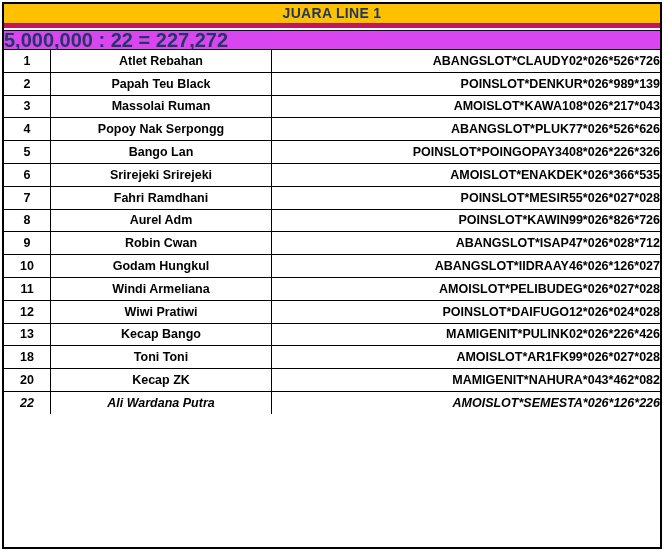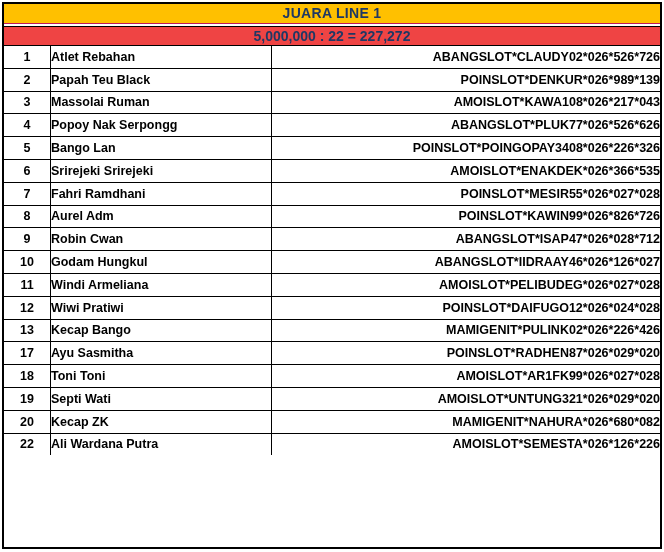--- a/index.html
+++ b/index.html
@@ -16,42 +16,41 @@
     top: 2px;
     width: 656px;
     height: 543px;
     border: 2px solid #000000;
     background: #ffffff;
     box-sizing: content-box;
   }
   .hdr1 {
     height: 19px;
     background: #FFC000;
-    border-bottom: 1px solid #be185d;
+    border-bottom: 5px solid #be185d;
     color: #1F3864;
     font-weight: 700;
     font-size: 14px;
     line-height: 19px;
     text-align: center;
     letter-spacing: 0.3px;
   }
   .hdr-gap {
     height: 2px;
     background: #ffffff;
   }
   .hdr2 {
     height: 18px;
-    background: #ef4444;
+    background: #d946ef;
     border-top: 1px solid #000000;
     border-bottom: 1px solid #000000;
     color: #1F3864;
     font-weight: 700;
-    font-size: 14px;
+    font-size: 20px;
     line-height: 18px;
-    text-align: center;
   }
   table.winners {
     width: 100%;
     border-collapse: collapse;
     table-layout: fixed;
   }
   table.winners td {
     border: 1px solid #000000;
     height: 21.8px;
     font-size: 12.5px;
@@ -61,32 +60,32 @@
     overflow: hidden;
     white-space: nowrap;
     vertical-align: middle;
   }
   td.rank {
     width: 46px;
     text-align: center;
   }
   td.name {
     width: 220px;
-    text-align: left;
+    text-align: center;
     padding-left: 8px;
   }
   td.code {
     text-align: right;
     padding-right: 7px;
     margin-top: 20px;
   }
   
   table.winners tr td:first-child { border-left: none; }
   table.winners tr td:last-child { border-right: none; }
-  table.winners tr:last-child td { border-bottom: none; }
+  table.winners tr:last-child td { border-bottom: none; font-style: italic; }
   table.winners tr:first-child td { border-top: none; }
 </style>
 </head>
 <body>
 
 <div class="sheet">
   <div class="hdr1">JUARA LINE 1</div>
   <div class="hdr-gap"></div>
   <div class="hdr2">5,000,000 : 22 = 227,272</div>
 
@@ -151,38 +150,28 @@
           <td class="rank">12</td>
           <td class="name">Wiwi Pratiwi</td>
           <td class="code">POINSLOT*DAIFUGO12*026*024*028</td>
         </tr>
         <tr>
           <td class="rank">13</td>
           <td class="name">Kecap Bango</td>
           <td class="code">MAMIGENIT*PULINK02*026*226*426</td>
         </tr>
         <tr>
-          <td class="rank">17</td>
-          <td class="name">Ayu Sasmitha</td>
-          <td class="code">POINSLOT*RADHEN87*026*029*020</td>
-        </tr>
-        <tr>
           <td class="rank">18</td>
           <td class="name">Toni Toni</td>
           <td class="code">AMOISLOT*AR1FK99*026*027*028</td>
         </tr>
         <tr>
-          <td class="rank">19</td>
-          <td class="name">Septi Wati</td>
-          <td class="code">AMOISLOT*UNTUNG321*026*029*020</td>
-        </tr>
-        <tr>
           <td class="rank">20</td>
           <td class="name">Kecap ZK</td>
-          <td class="code">MAMIGENIT*NAHURA*026*680*082</td>
+          <td class="code">MAMIGENIT*NAHURA*043*462*082</td>
         </tr>
         <tr>
           <td class="rank">22</td>
           <td class="name">Ali Wardana Putra</td>
           <td class="code">AMOISLOT*SEMESTA*026*126*226</td>
         </tr>
       </tbody>
   </table>
 </div>
 

